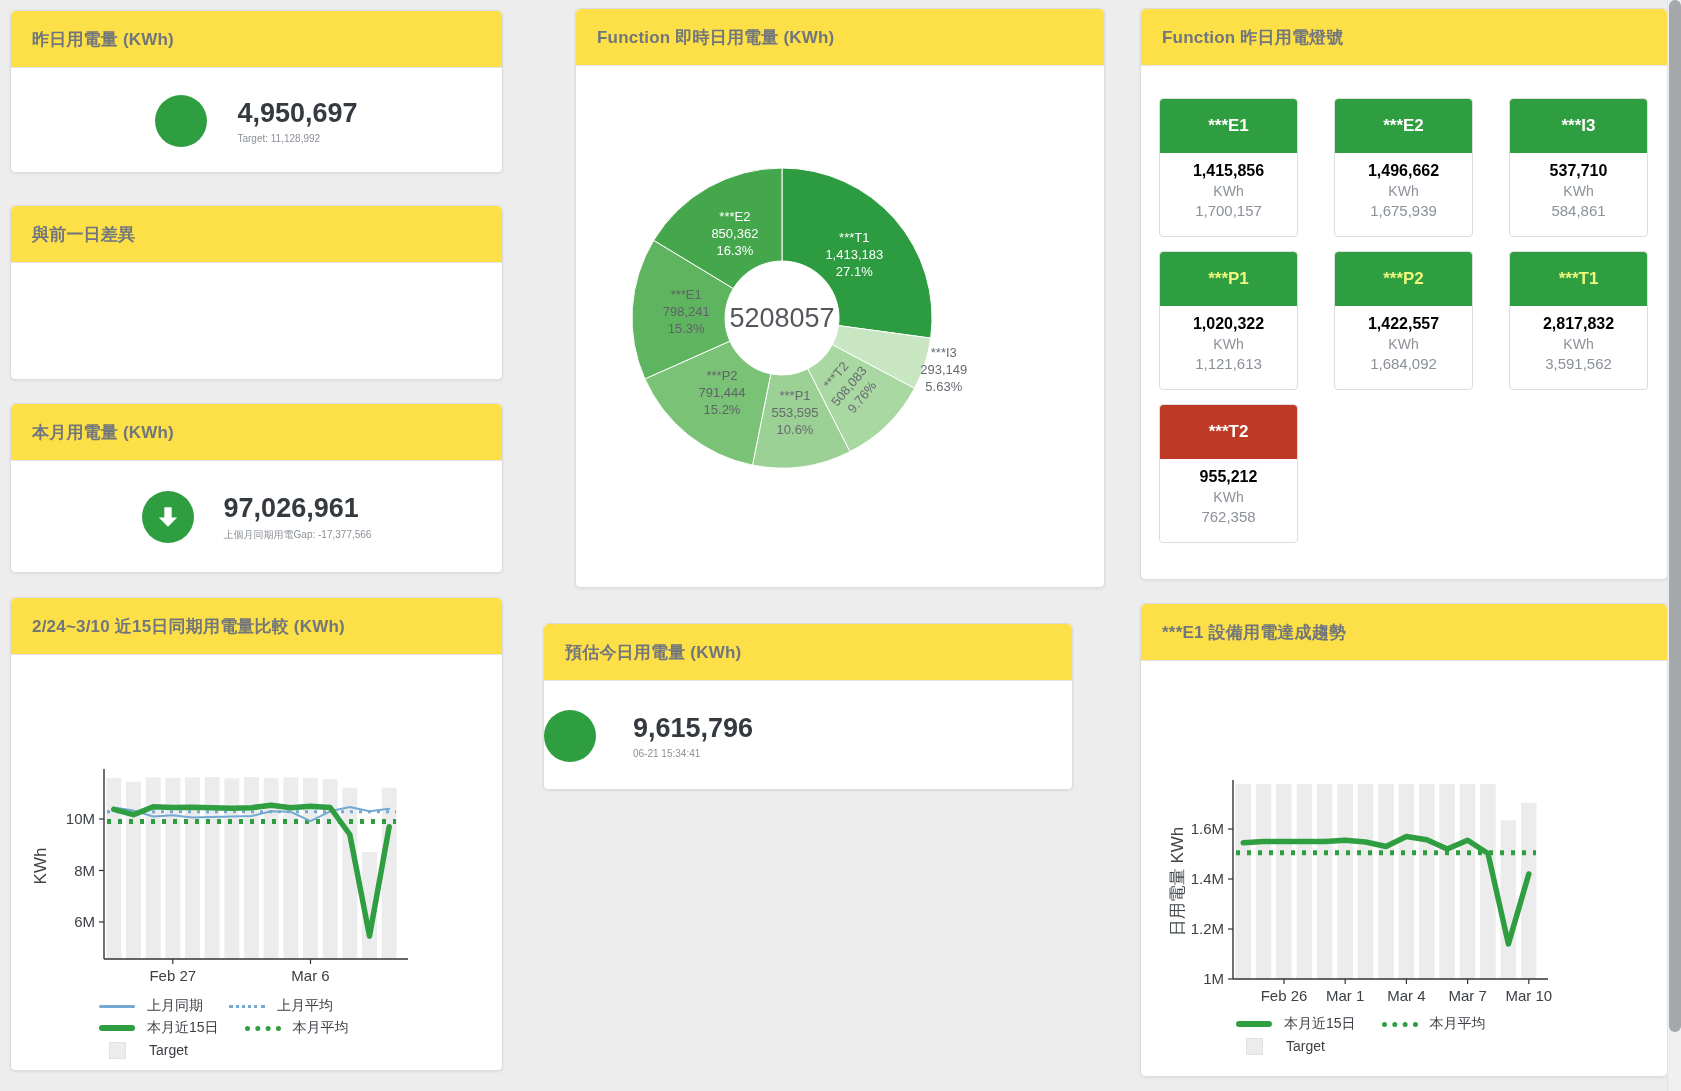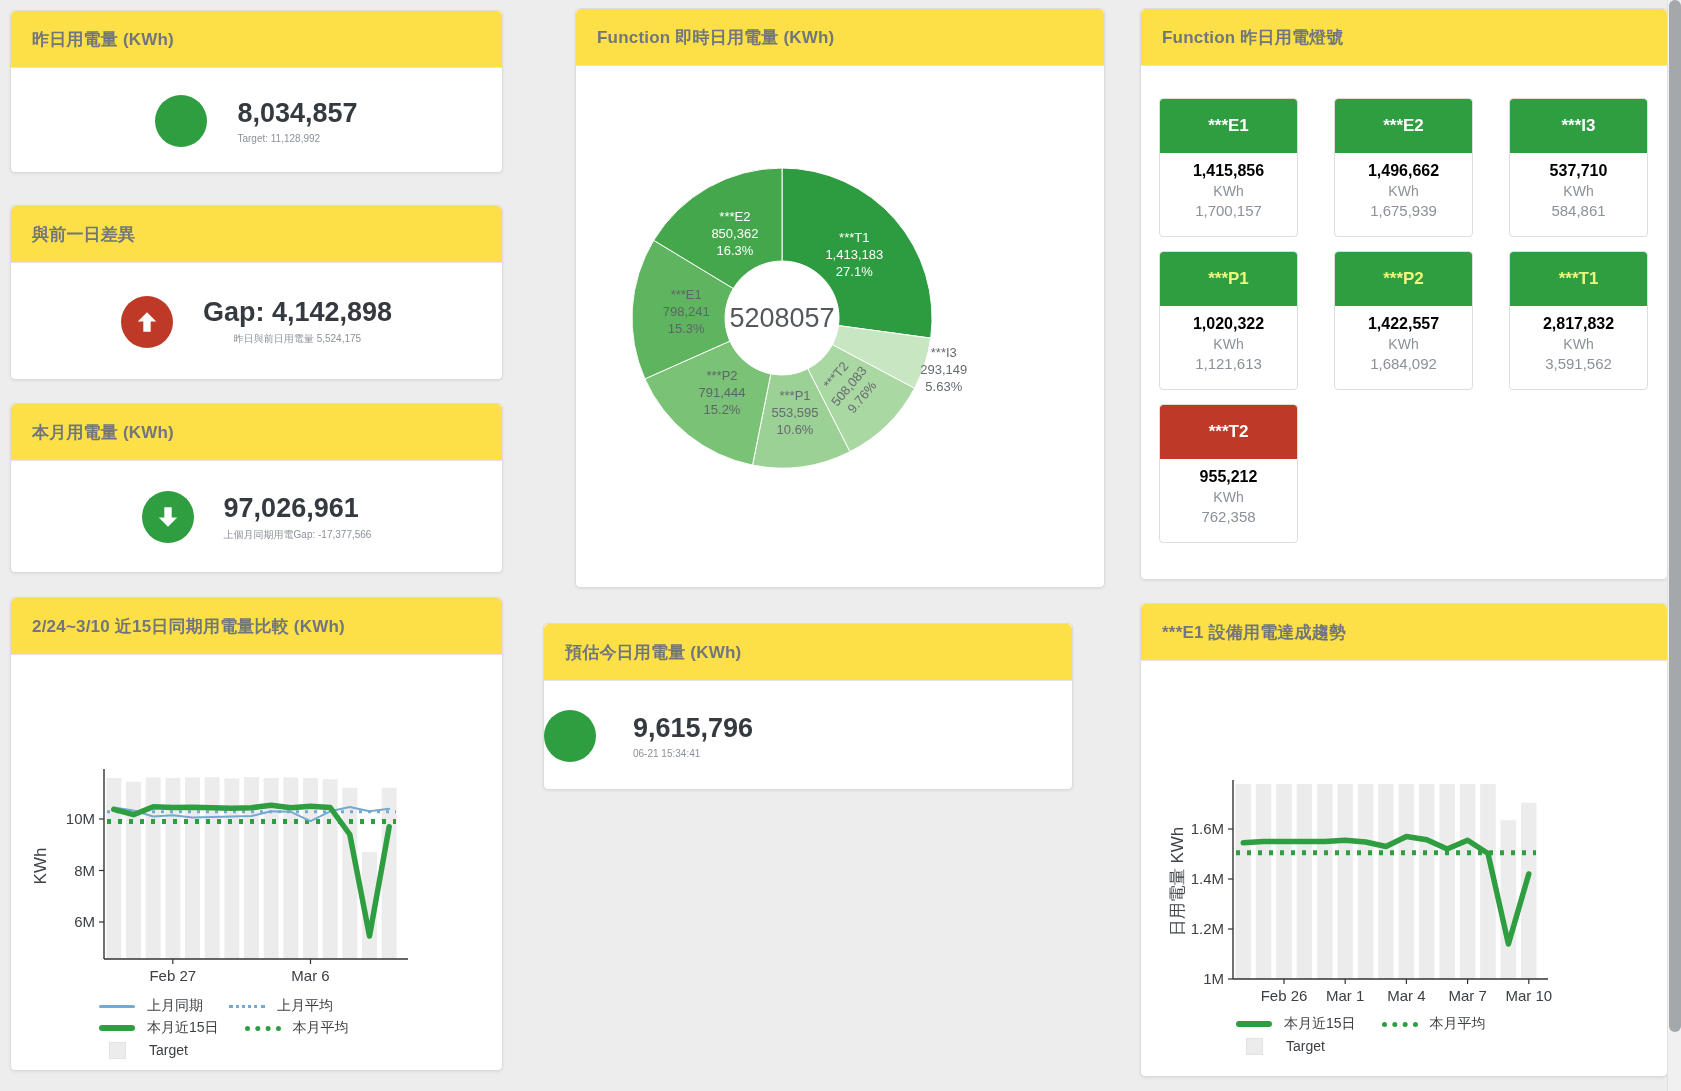--- a/index.html
+++ b/index.html
@@ -59,41 +59,30 @@
 
 <div class="page">
 
   <section class="card" id="card-a">
     <header class="card-header">
       <span class="card-title">昨日用電量 (KWh)</span>
     </header>
     <div class="stat-body">
       <span class="dot" style="background: rgb(47, 158, 65);"></span>
       <div class="stat-text">
-        <div class="stat-value">8,034,857</div>
+        <div class="stat-value">4,950,697</div>
         <div class="stat-sub">Target: 11,128,992</div>
       </div>
     </div>
   </section>
 
   <section class="card" id="card-b">
     <header class="card-header">
       <span class="card-title">與前一日差異</span>
     </header>
-    <div class="stat-body">
-      <span class="dot" style="background: rgb(191, 58, 38);">
-        <svg width="26" height="26" viewBox="0 0 24 24">
-          <path d="M12 3 L20.5 11.5 H15.4 V21 H8.6 V11.5 H3.5 Z" fill="#ffffff"></path>
-        </svg>
-      </span>
-      <div class="stat-text">
-        <div class="stat-value">Gap: 4,142,898</div>
-        <div class="stat-sub">昨日與前日用電量 5,524,175</div>
-      </div>
-    </div>
   </section>
 
   <section class="card" id="card-c">
     <header class="card-header">
       <span class="card-title">本月用電量 (KWh)</span>
     </header>
     <div class="stat-body">
       <span class="dot" style="background: rgb(47, 158, 65);">
         <svg width="26" height="26" viewBox="0 0 24 24">
           <path d="M12 21 L3.5 12.5 H8.6 V3 H15.4 V12.5 H20.5 Z" fill="#ffffff"></path>

